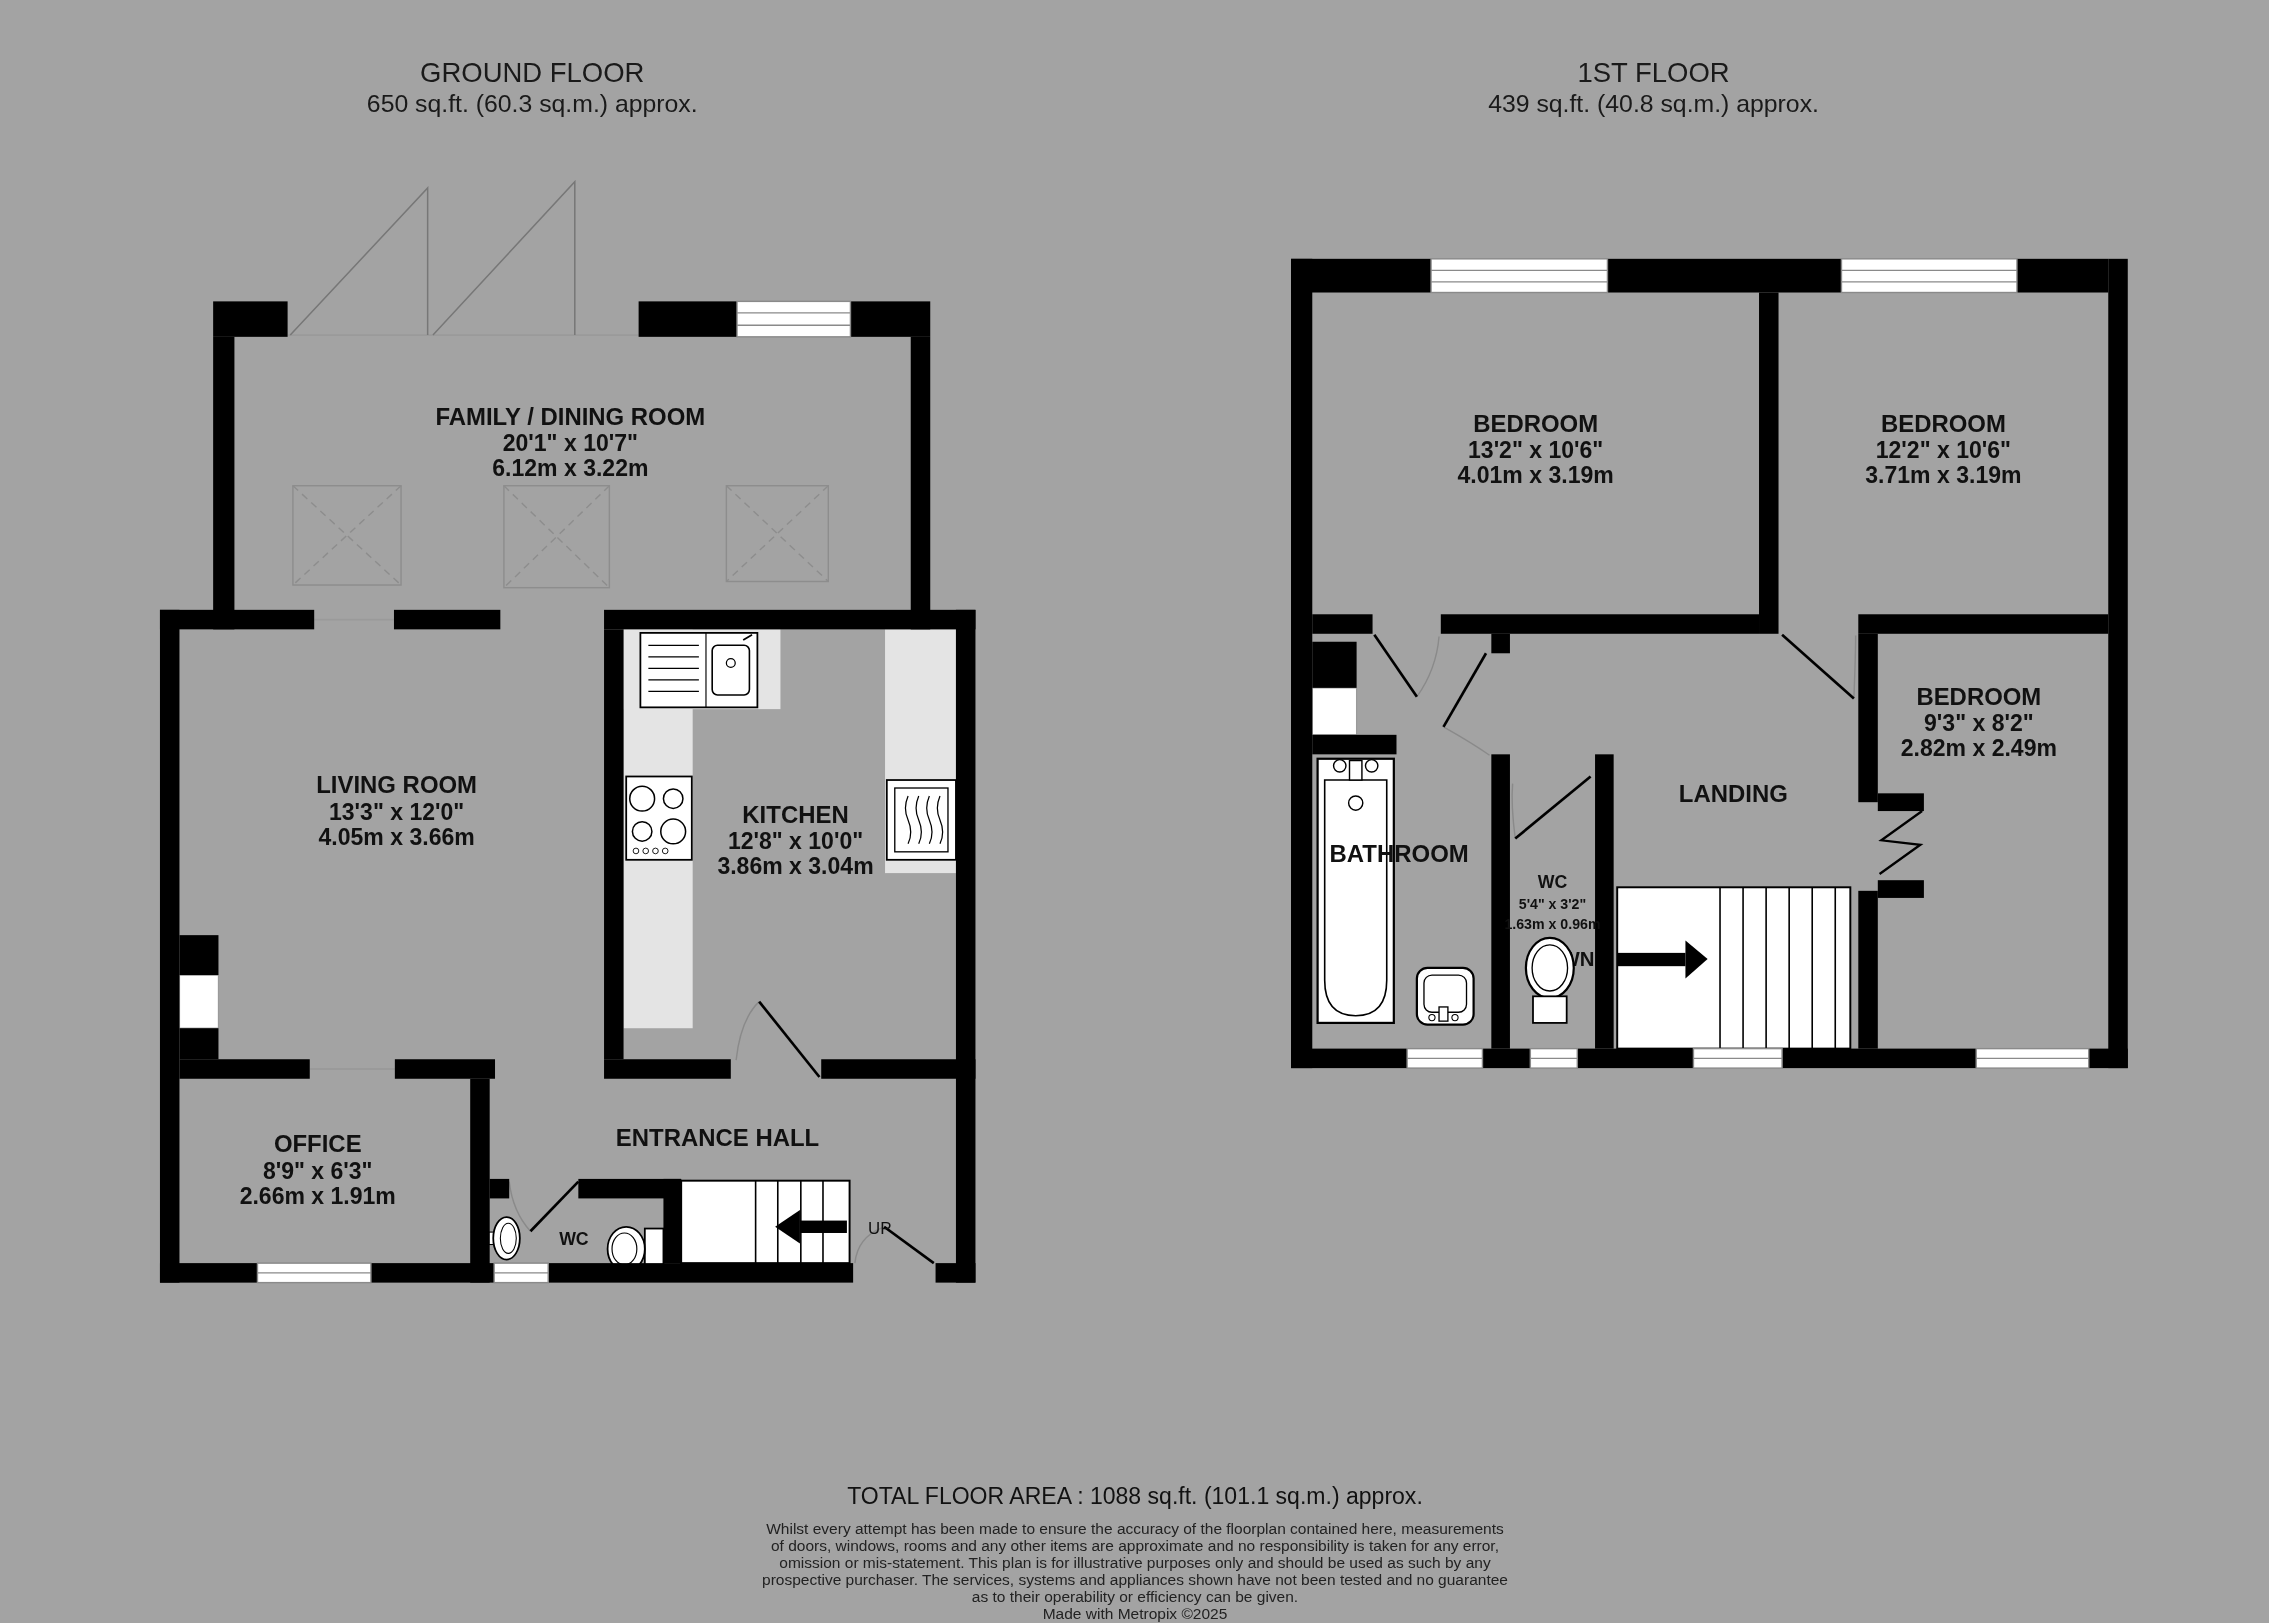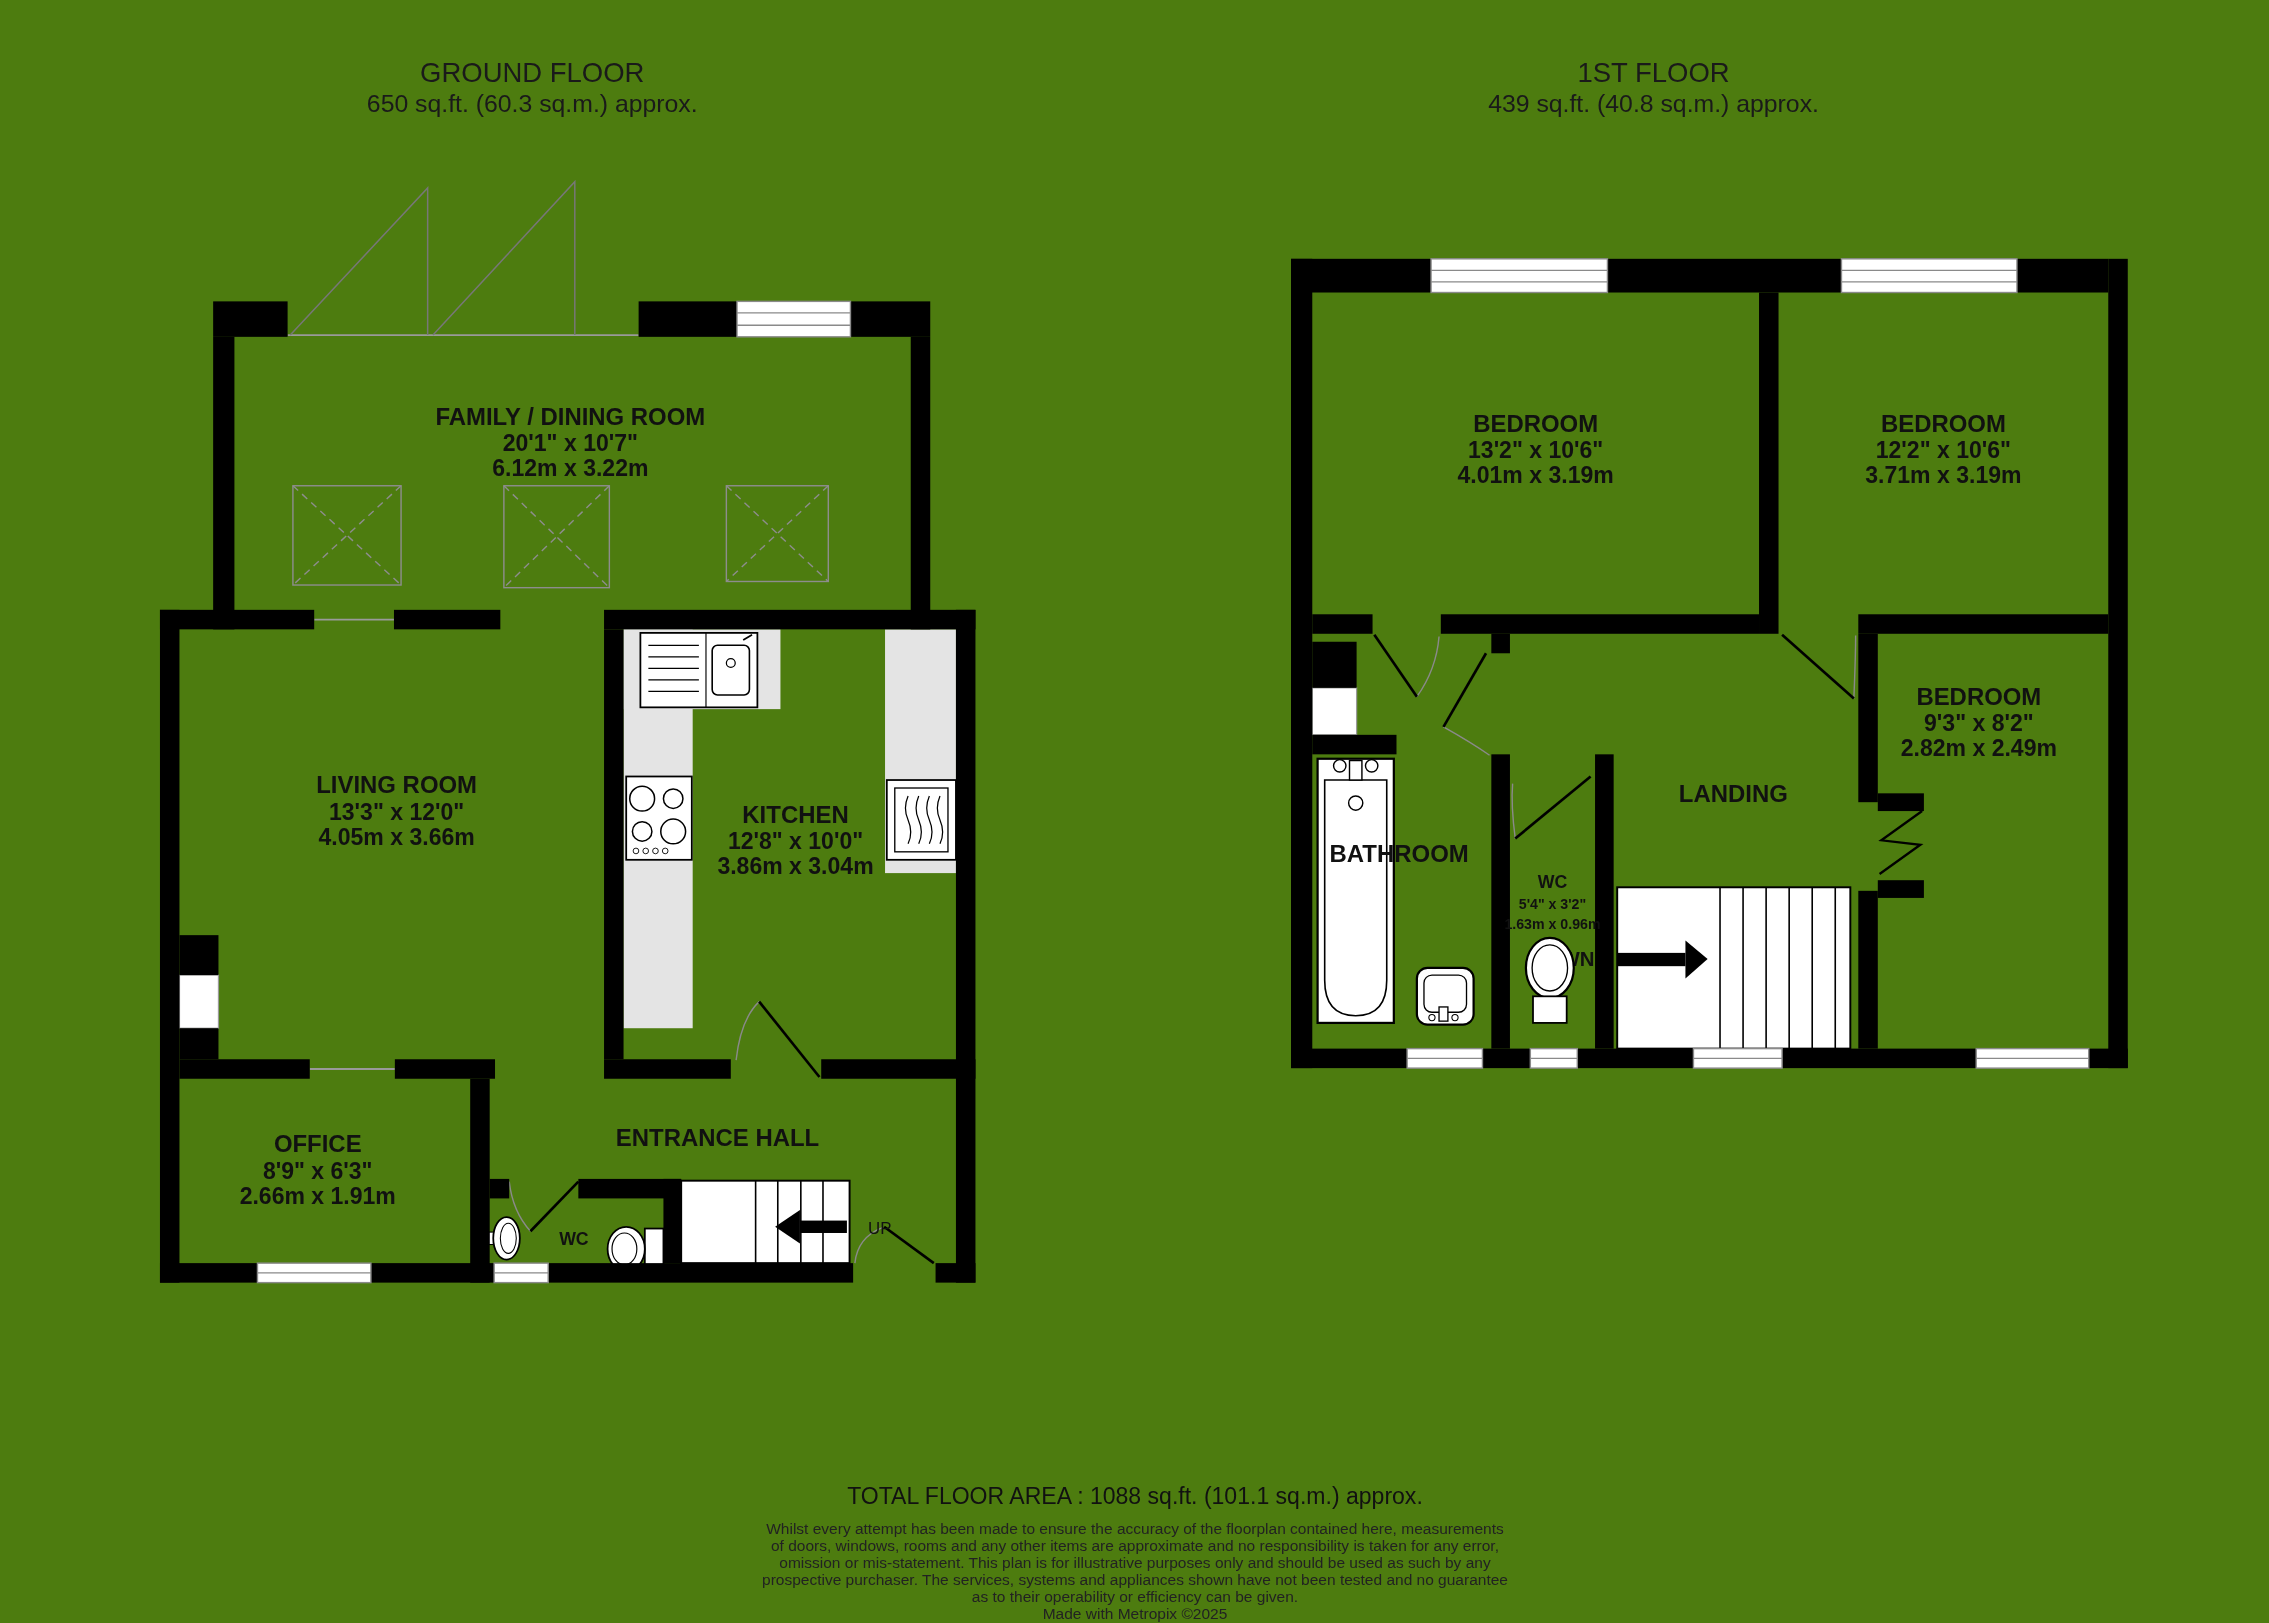--- a/index.html
+++ b/index.html
@@ -1,16 +1,16 @@
 <!DOCTYPE html>
 <html style="font-size:14px"><head>
 <meta charset="utf-8">
 <style>
   html,body{margin:0;padding:0;background:#fff;}
-  .page{position:relative;width:2270px;height:1623px;background:#4d7c0f;font-family:"Liberation Sans",sans-serif;}
+  .page{position:relative;width:2270px;height:1623px;background:#a3a3a3;font-family:"Liberation Sans",sans-serif;}
   svg{position:absolute;left:0;top:0;}
   text{fill:#111;}
   .room-name,.room-dim{font-family:"Liberation Sans",sans-serif;font-weight:bold;font-size:27px;text-anchor:middle;}
   .room-dim{font-size:26px;}
   .small-name{font-size:20px;font-weight:bold;text-anchor:middle;}
   .small-dim{font-size:16px;font-weight:bold;text-anchor:middle;}
   .floor-title{font-size:31px;font-weight:400;text-anchor:middle;fill:#1a1a1a;}
   .floor-sub{font-size:28px;font-weight:400;text-anchor:middle;fill:#1a1a1a;}
   .footer-title{font-size:26px;font-weight:400;text-anchor:middle;fill:#111;}
   .footer-line{font-size:17.5px;font-weight:400;text-anchor:middle;fill:#222;}

